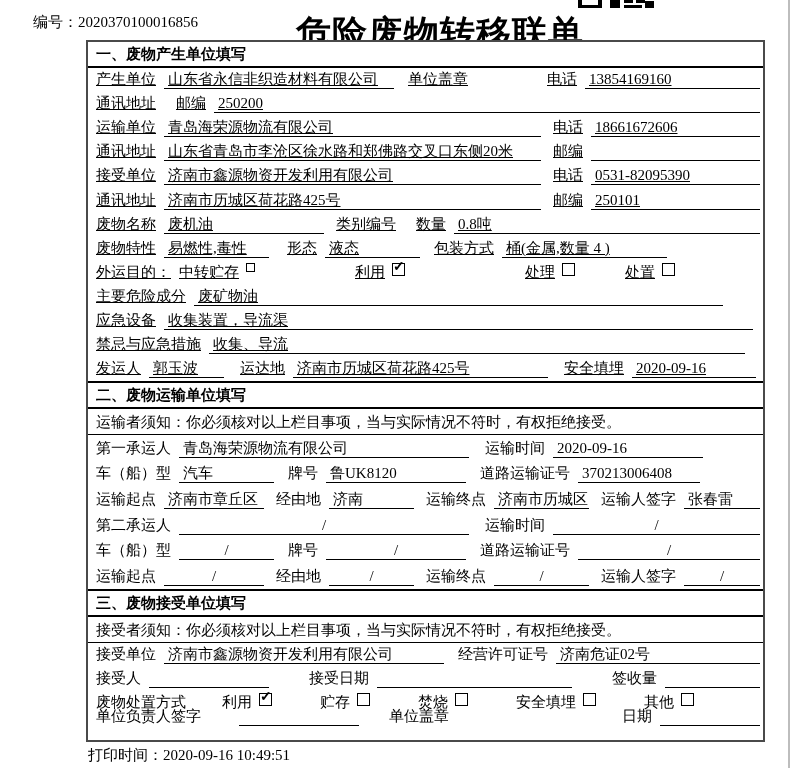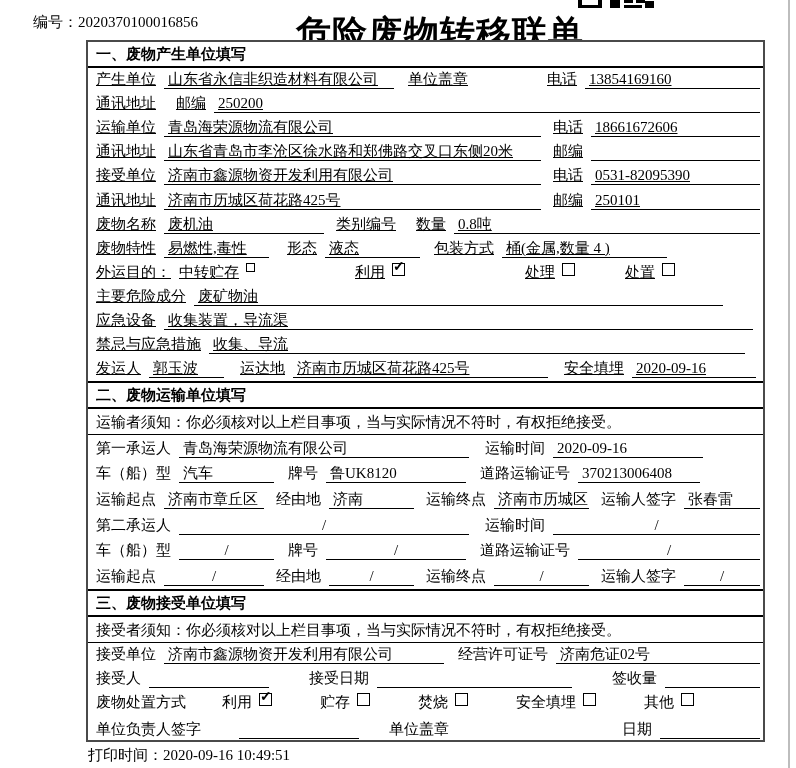--- a/index.html
+++ b/index.html
@@ -257,21 +257,21 @@
       <span class="opt" style="margin-left:48px">
         <span class="lbl" style="margin-right:0">安全填埋</span>
         <span class="cb"></span>
       </span>
       <span class="opt" style="margin-left:48px">
         <span class="lbl" style="margin-right:0">其他</span>
         <span class="cb"></span>
       </span>
     </div>
 
-    <div class="row r3" style="padding-bottom:0">
+    <div class="row r3" style="padding-bottom:13px">
       <span class="lbl">单位负责人签字</span>
       <span class="u" style="width:120px;margin-left:30px"></span>
       <span class="lbl" style="margin-left:30px;margin-right:0">单位盖章</span>
       <span class="sp"></span>
       <span class="lbl">日期</span>
       <span class="u" style="width:100px"></span>
     </div>
 
   </div>
 

